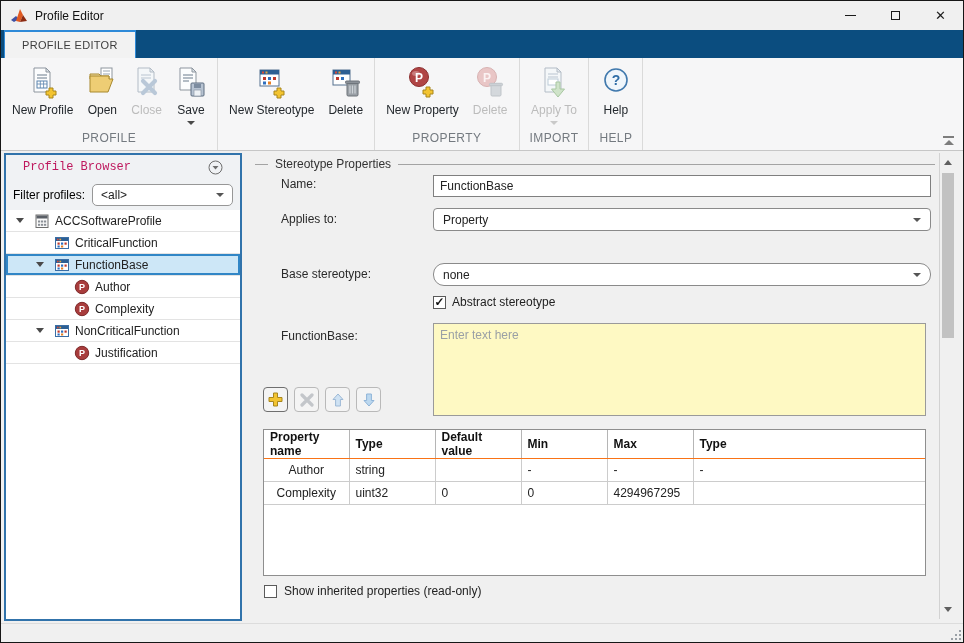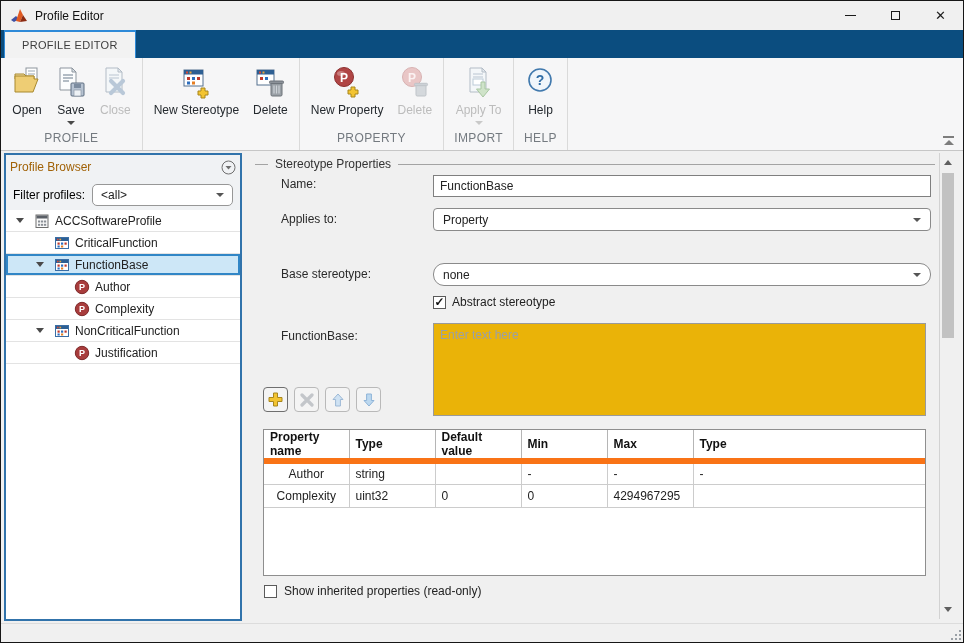--- a/index.html
+++ b/index.html
@@ -42,21 +42,21 @@
   .ribbon-collapse .tri-up { width:0; height:0; border-left:5px solid transparent; border-right:5px solid transparent;
                              border-bottom:5px solid #7d7d7d; }
 
   
   .main { position:absolute; left:0; top:150px; width:964px; height:473px; background:#f0f0f0; }
 
   
   .left-panel { position:absolute; left:3px; top:2px; width:238px; height:468px;
                 border:2px solid #3173ab; background:#fff; display:flex; flex-direction:column; }
   .pb-header { height:24px; background:#f0f2f4; display:flex; align-items:center; justify-content:space-between;
-               padding:0 4px; font-size:12px; color:#a16207; flex:0 0 auto; }
+               padding:0 17px; font-size:12px; color:#be185d; flex:0 0 auto;font-family:Liberation Mono, monospace; }
   .pb-menu-icon { width:15px; height:15px; }
   .pb-filter { height:31px; background:#f0f2f4; display:flex; align-items:center; padding:0 7px; gap:7px; flex:0 0 auto; }
   .pb-filter .flabel { font-size:12px; color:#000000; white-space:nowrap; }
   .pb-dd { flex:1; height:22px; background:#fff; border:1px solid #979797; border-radius:5px;
            display:flex; align-items:center; justify-content:space-between; padding:0 8px; font-size:12px; color:#222; cursor:default; }
   .dd-caret { width:0; height:0; border-left:4px solid transparent; border-right:4px solid transparent;
               border-top:4px solid #555; }
   .tree { flex:1; background:#fff; overflow:hidden; }
   .trow { height:22px; border-bottom:1px solid #e3e3e3; display:flex; align-items:center;
           font-size:12px; color:#222; cursor:default; background:#fff; }
@@ -79,33 +79,33 @@
                border:1px solid #7f7f7f; font-family:"Liberation Sans", sans-serif; font-size:12px;
                color:#222; padding:0 6px; outline:none; }
   .dd-field { position:absolute; left:186px; width:498px; height:23px; background:#fff;
               border:1px solid #8a8a8a; border-radius:4px; display:flex; align-items:center;
               justify-content:space-between; padding:0 9px; cursor:default; }
   .cb { width:13px; height:13px; background:#fff; border:1px solid #5a5a5a; display:inline-flex;
         align-items:center; justify-content:center; flex:0 0 auto; cursor:default; }
   .cb .cb-mark { font-size:12px; font-weight:bold; color:#111; line-height:1; }
   .cb:not(.checked) .cb-mark { display:none; }
   .abstract-row { position:absolute; left:186px; top:144px; display:flex; align-items:center; gap:6px; }
-  .desc-area { position:absolute; left:186px; top:172px; width:493px; height:93px; background:#eab308;
+  .desc-area { position:absolute; left:186px; top:172px; width:493px; height:93px; background:#fef9c3;
                border:1px solid #9a9a9a; font-family:"Liberation Sans", sans-serif; font-size:12px;
                color:#222; padding:4px 6px; resize:none; outline:none; }
   .desc-area::placeholder { color:#9aa0a5; opacity:1; }
   .tool-row { position:absolute; left:16px; top:236px; display:flex; gap:6px; }
   .tbtn { width:25px; height:25px; border:1px solid #b9b9b9; border-radius:4px; background:#f4f4f4;
           display:flex; align-items:center; justify-content:center; cursor:default; }
   .tbtn.primary { border-color:#6f6f6f; }
   .ptable-wrap { position:absolute; left:16px; top:278px; width:663px; height:147px; background:#fff;
                  border:1px solid #8e8e8e; }
   table.ptable { border-collapse:collapse; width:100%; table-layout:fixed; }
   .ptable th { font-size:12px; font-weight:bold; color:#111; text-align:left; height:26px;
-               padding:0 6px; border-right:1px solid #b5b5b5; border-bottom:6px solid #f97316; background:#fff; }
+               padding:0 6px; border-right:1px solid #b5b5b5; border-bottom:1px solid #f97316; background:#fff; }
   .ptable td { font-size:12px; color:#222; height:23px; padding:0 6px;
                border-right:1px solid #cccccc; border-bottom:1px solid #cccccc; }
   .ptable th:last-child, .ptable td:last-child { border-right:none; }
   .ptable td.center { text-align:center; }
   .inherit-row { position:absolute; left:17px; top:433px; display:flex; align-items:center; gap:7px; }
 
   
   .vscroll { position:absolute; left:938px; top:2px; width:17px; height:466px; background:#f0f0f0;
              border-left:1px solid #d2d2d2; }
   .vs-arrow { position:absolute; left:0; width:16px; height:15px; display:flex; align-items:center; justify-content:center; }
@@ -156,52 +156,65 @@
     <div class="tab-active">PROFILE EDITOR</div>
   </div>
 
   <div class="ribbon">
 
     <div class="rgroup">
       <div class="rbuttons">
         <div class="rbtn">
           <span class="ricon">
             <svg width="30" height="34" viewBox="0 0 30 34">
+              <path d="M6 2h12l4 4v20H6z" fill="#fcfdfe" stroke="#8d959e"></path>
+              <path d="M18 2l4 4h-4z" fill="#dde4ea" stroke="#8d959e"></path>
+              <path d="M9 9h10M9 12h10" stroke="#9aa7b3" stroke-width="1.3"></path>
+              <rect x="9" y="15" width="10" height="7" fill="#fff" stroke="#5b84ad"></rect>
+              <path d="M9 18h10M12.3 15v7M15.6 15v7" stroke="#5b84ad" stroke-width="0.8"></path>
+              <path d="M21 22h4v3h3v4h-3v3h-4v-3h-3v-4h3z" fill="#f3c431" stroke="#a8861d"></path>
+            </svg>
+          </span>
+          <span class="rlbl">New Profile</span>
+        </div>
+        <div class="rbtn">
+          <span class="ricon">
+            <svg width="30" height="34" viewBox="0 0 30 34">
               <rect x="14" y="2" width="11" height="12" fill="#fff" stroke="#8d959e"></rect>
               <path d="M16 5h7M16 8h7M16 11h5" stroke="#9aa7b3"></path>
               <path d="M3 8h9l2 2h8v3H3z" fill="#f2dc9f" stroke="#a8892f"></path>
               <path d="M3 26V10h19v3h4l-5 13z" fill="#eecd74" stroke="#a8892f"></path>
             </svg>
           </span>
           <span class="rlbl">Open</span>
+        </div>
+        <div class="rbtn disabled">
+          <span class="ricon">
+            <svg width="30" height="34" viewBox="0 0 30 34">
+              <path d="M6 2h12l4 4v20H6z" fill="#f4f7f9" stroke="#b3bcc6"></path>
+              <path d="M18 2l4 4h-4z" fill="#e6ebf0" stroke="#b3bcc6"></path>
+              <path d="M9 9h10M9 12h10" stroke="#cdd6de" stroke-width="1.3"></path>
+              <path d="M11 15l12 12M23 15l-12 12" stroke="#b9c8d8" stroke-width="4.2" stroke-linecap="round"></path>
+            </svg>
+          </span>
+          <span class="rlbl">Close</span>
         </div>
         <div class="rbtn">
           <span class="ricon">
             <svg width="30" height="34" viewBox="0 0 30 34">
               <path d="M4 2h12l4 4v18H4z" fill="#fcfdfe" stroke="#8d959e"></path>
               <path d="M16 2l4 4h-4z" fill="#dde4ea" stroke="#8d959e"></path>
               <path d="M7 9h10M7 12h10M7 15h6" stroke="#9aa7b3" stroke-width="1.3"></path>
               <rect x="15" y="17" width="13" height="13" rx="1" fill="#b7c3d2" stroke="#5d6d80"></rect>
               <rect x="18" y="18" width="7" height="4" fill="#7c8ca0"></rect>
               <rect x="18" y="24" width="7" height="6" fill="#eef2f6" stroke="#8d98a6" stroke-width="0.7"></rect>
             </svg>
           </span>
           <span class="rlbl">Save</span>
           <span class="caret-down"></span>
-        </div>
-        <div class="rbtn disabled">
-          <span class="ricon">
-            <svg width="30" height="34" viewBox="0 0 30 34">
-              <path d="M6 2h12l4 4v20H6z" fill="#f4f7f9" stroke="#b3bcc6"></path>
-              <path d="M18 2l4 4h-4z" fill="#e6ebf0" stroke="#b3bcc6"></path>
-              <path d="M9 9h10M9 12h10" stroke="#cdd6de" stroke-width="1.3"></path>
-              <path d="M11 15l12 12M23 15l-12 12" stroke="#b9c8d8" stroke-width="4.2" stroke-linecap="round"></path>
-            </svg>
-          </span>
-          <span class="rlbl">Close</span>
         </div>
       </div>
       <div class="rgroup-label">PROFILE</div>
     </div>
 
     <div class="rgroup">
       <div class="rbuttons">
         <div class="rbtn">
           <span class="ricon">
             <svg width="32" height="34" viewBox="0 0 32 34">

